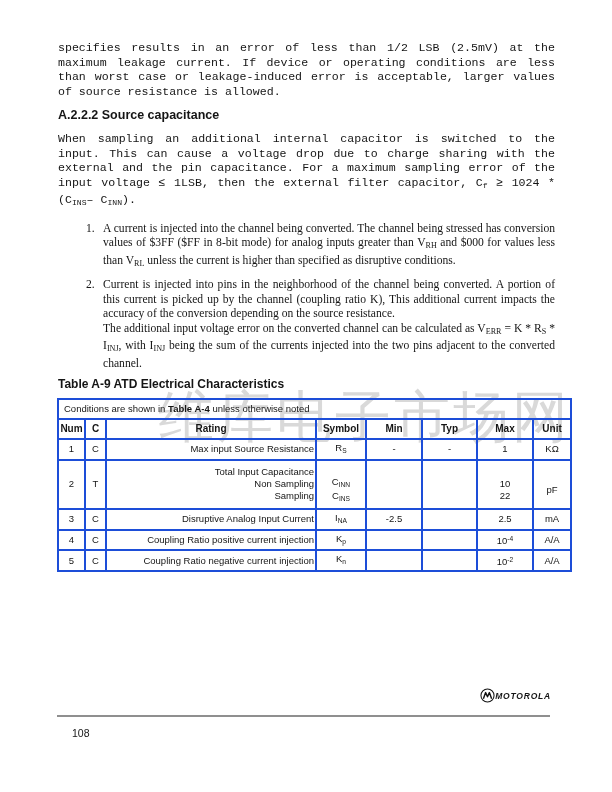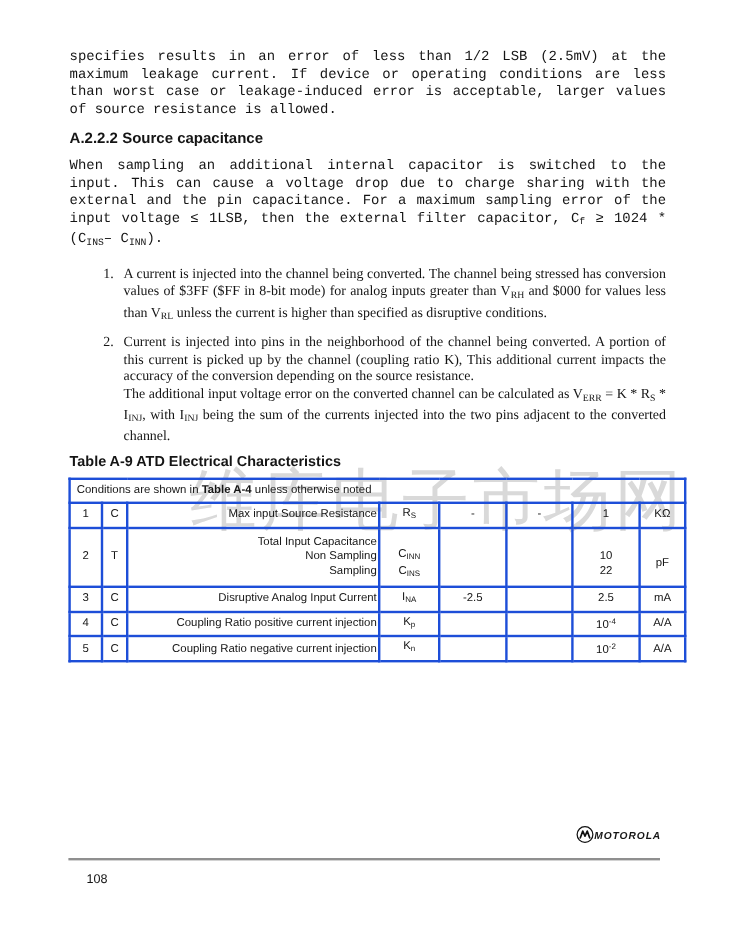--- a/index.html
+++ b/index.html
@@ -114,20 +114,30 @@
         <col style="width:56px">
           <col style="width:55px">
           <col style="width:56px">
           <col style="width:38px">
       </colgroup>
       <tbody>
         <tr class="cond">
           <td colspan="8">Conditions are shown in <b>Table A-4</b> unless otherwise noted</td>
         </tr>
         <tr>
+          <th>Num</th>
+          <th>C</th>
+          <th>Rating</th>
+          <th>Symbol</th>
+          <th>Min</th>
+          <th>Typ</th>
+          <th>Max</th>
+          <th>Unit</th>
+        </tr>
+        <tr>
           <td>1</td>
           <td>C</td>
           <td class="c-rating">Max input Source Resistance</td>
           <td>R<sub>S</sub></td>
           <td>-</td>
           <td>-</td>
           <td>1</td>
           <td>KΩ</td>
         </tr>
         <tr class="tall">

